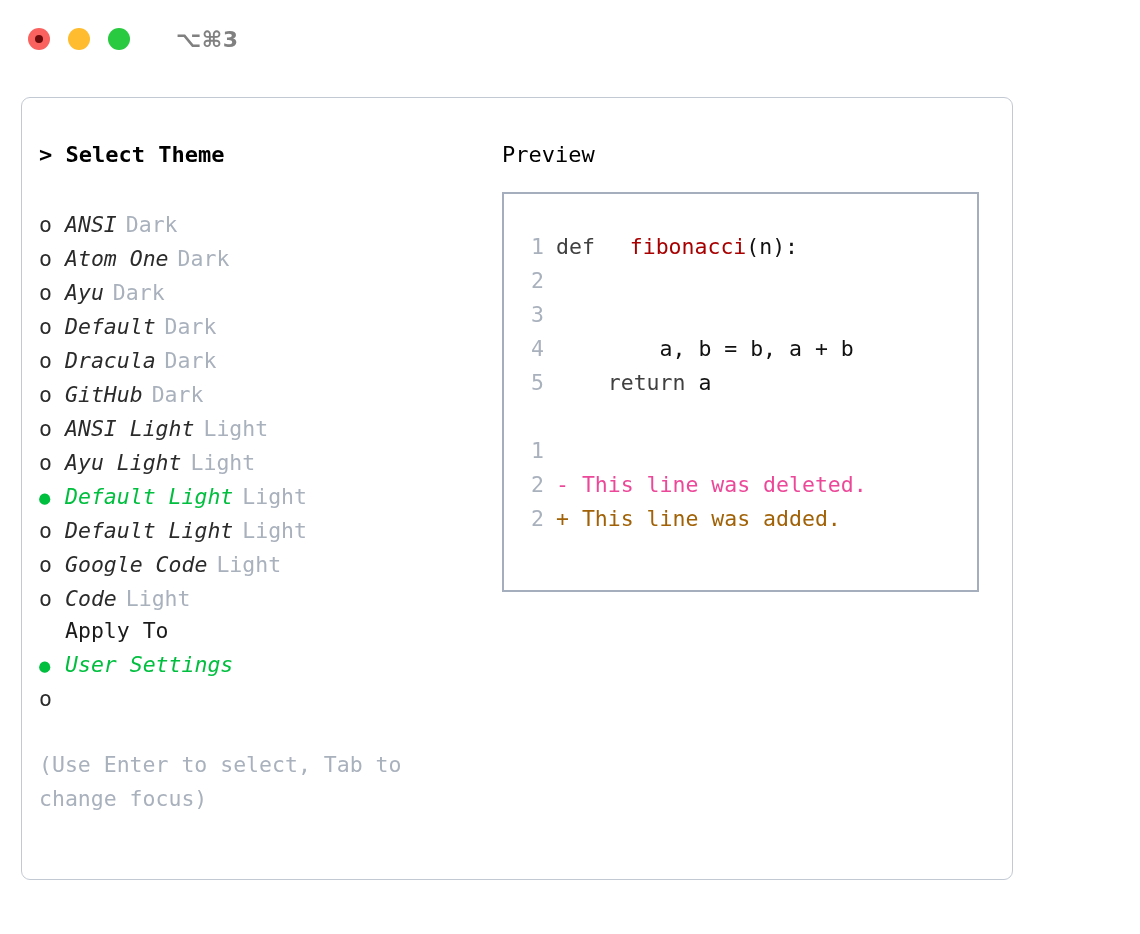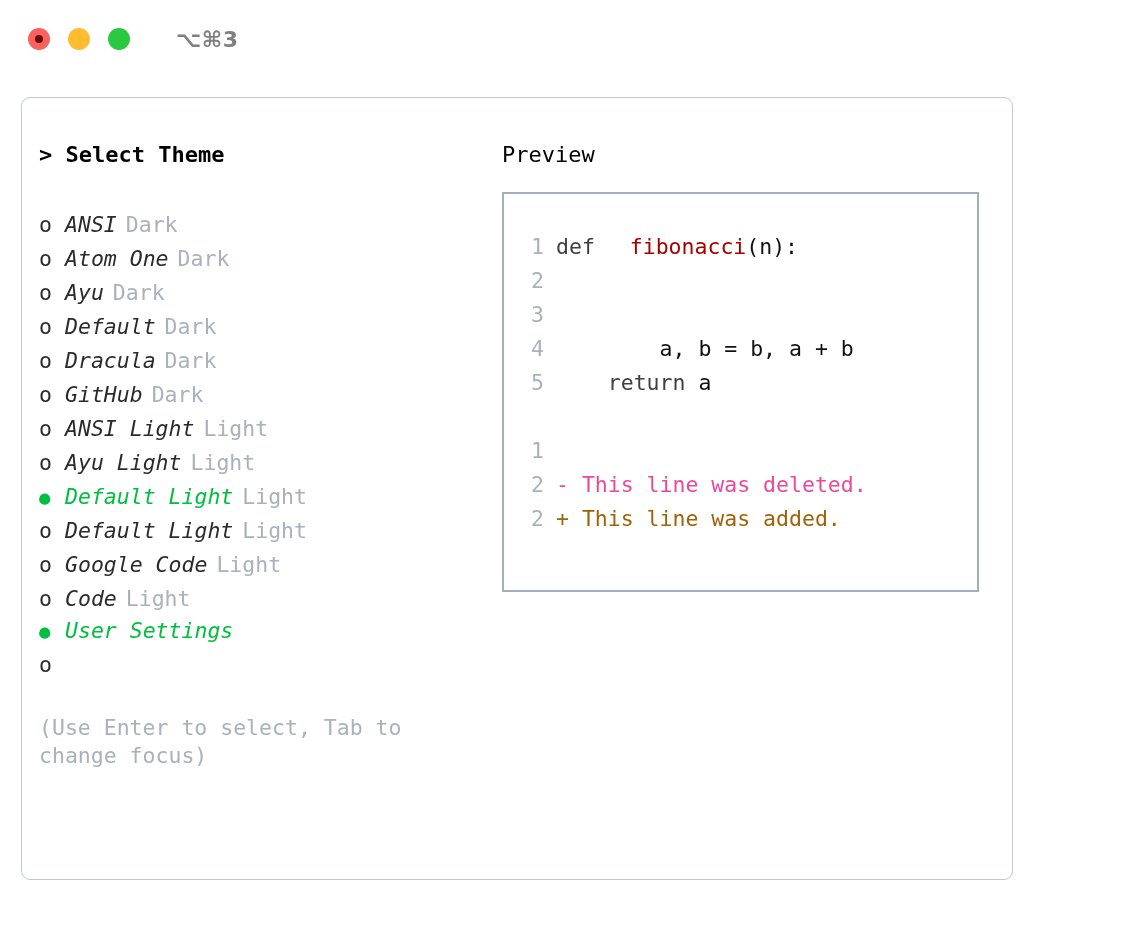--- a/index.html
+++ b/index.html
@@ -128,21 +128,21 @@
   }
   .spacer-row { height: 34px; }
   .apply-head {
     color: #1a1a1a;
     font-size: 21.5px;
   }
   .hint {
     margin-top: 32px;
     color: #a9b1bd;
     font-size: 21.5px;
-    line-height: 28px;
+    line-height: 34px;
     width: 410px;
   }
 
   
   .right-col {
     position: absolute;
     left: 480px;
     top: 40px;
     width: 490px;
   }
@@ -221,20 +221,24 @@
             <div class="row"><span class="marker">o</span><span class="theme-name">ANSI Light</span><span class="theme-tag">Light</span></div>
             <div class="row"><span class="marker">o</span><span class="theme-name">Ayu Light</span><span class="theme-tag">Light</span></div>
             <div class="row selected"><span class="marker bullet">●</span><span class="theme-name">Default Light</span><span class="theme-tag">Light</span></div>
             <div class="row"><span class="marker">o</span><span class="theme-name">Default Light</span><span class="theme-tag">Light</span></div>
             <div class="row"><span class="marker">o</span><span class="theme-name">Google Code</span><span class="theme-tag">Light</span></div>
             <div class="row"><span class="marker">o</span><span class="theme-name">Code</span><span class="theme-tag">Light</span></div>
           </div>
 
         <div class="spacer-row"></div>
 
+        <div class="row">
+          <span class="marker"></span>
+          <span class="apply-head">Apply To</span>
+        </div>
 
         <div id="apply-list">
             <div class="row selected"><span class="marker bullet">●</span><span class="theme-name">User Settings</span></div>
             <div class="row"><span class="marker">o</span></div>
           </div>
 
         <div class="hint">(Use Enter to select, Tab to change focus)</div>
       </div>
 
       <div class="right-col">

